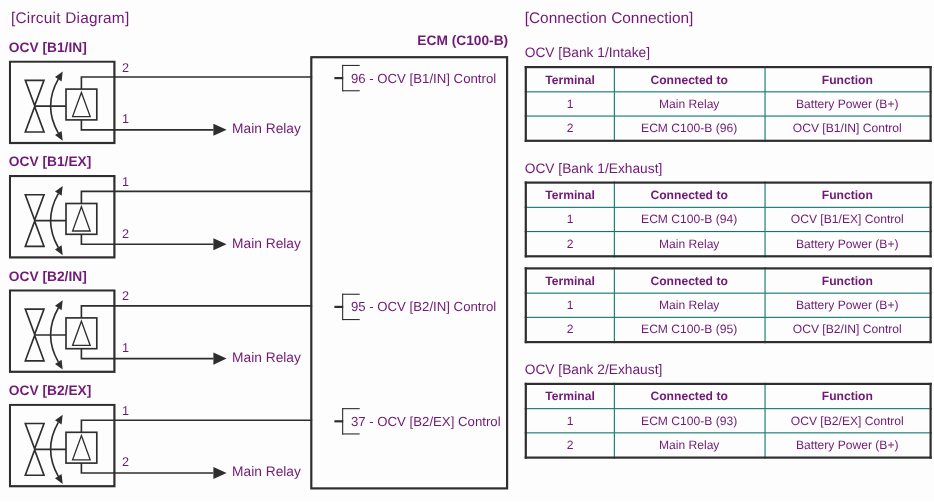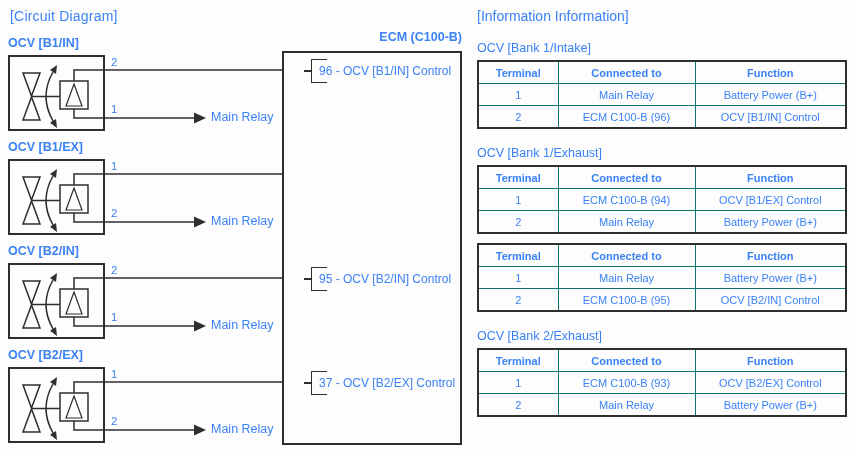--- a/index.html
+++ b/index.html
@@ -1,18 +1,18 @@
 <!DOCTYPE html>
 <html><head>
 <meta charset="utf-8">
 <style>
   html,body{margin:0;padding:0;background:#fff;}
   .page{
     position:relative;width:849px;height:456px;background:#fdfdfd;
-    font-family:"Liberation Sans",sans-serif;color:#3b82f6;overflow:hidden;
+    font-family:"Liberation Sans",sans-serif;color:#701a75;overflow:hidden;
   }
   .section-title{position:absolute;font-size:14px;letter-spacing:.2px;white-space:nowrap;}
   .circuit-title{left:10px;top:8px;}
 
   
   .unit{position:absolute;left:8px;width:290px;height:100px;}
   .unit-label{position:absolute;left:0;top:0;font-weight:bold;font-size:12.5px;white-space:nowrap;}
   .unit-svg{position:absolute;left:0;top:19px;width:276px;height:78px;}
   .term{position:absolute;font-size:11.5px;line-height:13px;}
   .term-top{left:103px;top:20px;}
@@ -127,21 +127,21 @@
     <div class="pin-bracket"></div>
     <div class="pin-label">95 - OCV [B2/IN] Control</div>
   </div>
   <div class="pin" style="top:371px">
     <div class="pin-stub"></div>
     <div class="pin-bracket"></div>
     <div class="pin-label">37 - OCV [B2/EX] Control</div>
   </div>
 
   <div class="conn-col">
-    <div class="conn-section-title">[Information Information]</div>
+    <div class="conn-section-title">[Connection Connection]</div>
 
     <div class="conn-block">
       <div class="conn-title">OCV [Bank 1/Intake]</div>
       <table class="conn">
         <colgroup>
             <col style="width:80px">
             <col style="width:137px">
             <col style="width:151px">
           </colgroup>
         <tbody>

